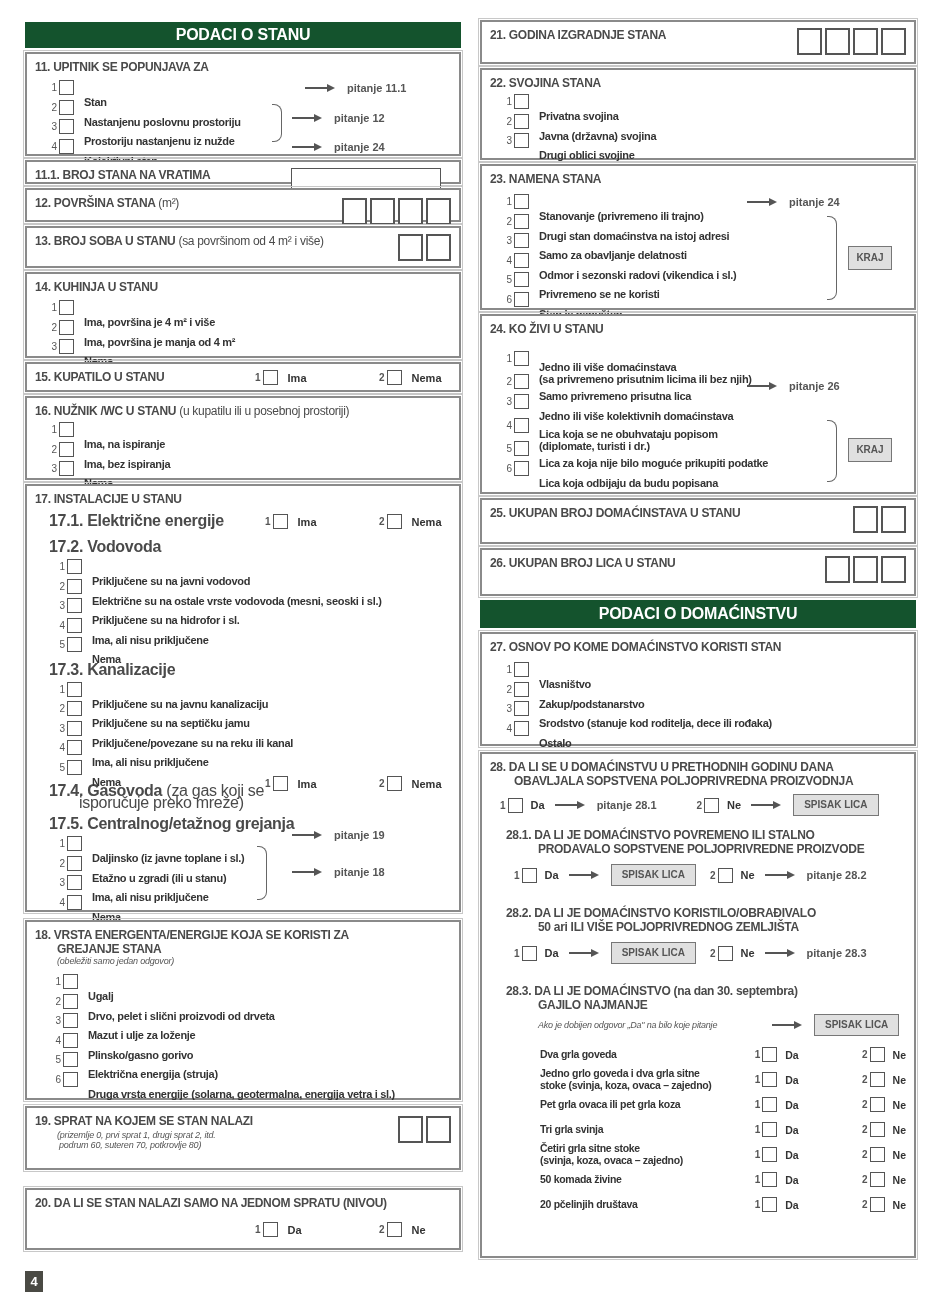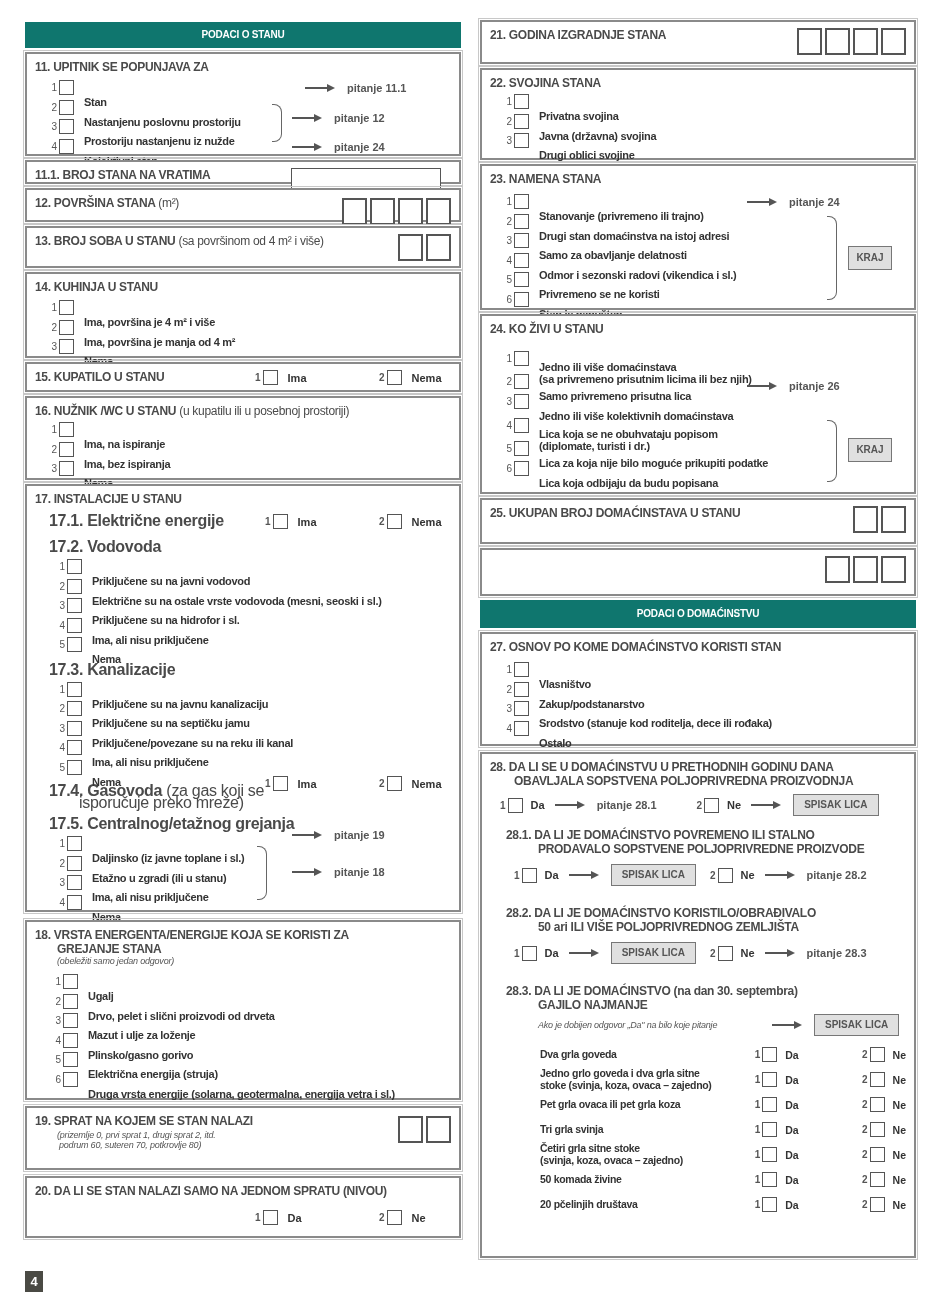--- a/index.html
+++ b/index.html
@@ -1,20 +1,20 @@
 <!DOCTYPE html>
 <html><head>
 <meta charset="utf-8">
 <style>
   * { box-sizing: border-box; margin: 0; padding: 0; }
   body { width: 940px; height: 1303px; background: #fff; font-family: "Liberation Sans", sans-serif; color: #3a3a3a; position: relative; overflow: hidden; }
   .col { position: absolute; top: 22px; width: 436px; }
   .col.left { left: 25px; }
   .col.right { left: 480px; }
-  .band { background: #0f766e; color: #fff; font-weight: bold; font-size: 10px; text-align: center; height: 26px; line-height: 26px; letter-spacing: -0.2px; }
+  .band { background: #14532d; color: #fff; font-weight: bold; font-size: 16px; text-align: center; height: 26px; line-height: 26px; letter-spacing: -0.2px; }
   .box { border: 2px solid #8a8a8a; outline: 1px solid #c8c8c8; outline-offset: 1px; position: relative; margin-top: 4px; padding: 6px 8px 6px 8px; background: #fff; }
   .qtitle { font-weight: bold; font-size: 12px; color: #4a4a4a; letter-spacing: -0.3px; }
   .qtitle .norm { font-weight: normal; }
   .sub { font-weight: bold; font-size: 16px; color: #4a4a4a; margin-top: 5px; margin-left: 14px; letter-spacing: -0.3px; }
   .sub .norm { font-weight: normal; }
   .note { font-style: italic; font-size: 9px; color: #555; margin-left: 14px; letter-spacing: -0.2px; }
   .opts { margin-top: 4px; margin-left: 12px; }
   .opt { display: flex; align-items: center; height: 19.5px; font-size: 11px; position: relative; }
   .opt .num { width: 10px; text-align: right; font-size: 10px; color: #555; margin-right: 2px; }
   .cb { display: inline-block; width: 15px; height: 15px; border: 1.5px solid #555; background: #fff; flex: none; }
@@ -327,21 +327,21 @@
   <div class="box" style="height:64px; margin-top:6px;">
     <div class="qtitle">19. SPRAT NA KOJEM SE STAN NALAZI</div>
     <div class="note" style="margin-left:22px; margin-top:2px;">(prizemlje 0, prvi sprat 1, drugi sprat 2, itd.</div>
     <div class="note" style="margin-left:24px;">podrum 60, suteren 70, potkrovlje 80)</div>
     <div class="digits" style="top:8px;">
       <div class="digit"></div>
         <div class="digit"></div>
     </div>
   </div>
 
-  <div class="box" style="height:62px; margin-top:6px;">
+  <div class="box" style="height:62px; margin-top:18px;">
     <div class="qtitle">20. DA LI SE STAN NALAZI SAMO NA JEDNOM SPRATU (NIVOU)</div>
     <div class="inline-pair" style="left:228px; top:32px;">
         <span class="num">1</span>
         <span class="cb"></span>
         <span class="lbl">Da</span>
       </div>
     <div class="inline-pair" style="left:352px; top:32px;">
         <span class="num">2</span>
         <span class="cb"></span>
         <span class="lbl">Ne</span>
@@ -468,20 +468,21 @@
 
   <div class="box" style="height:46px;">
     <div class="qtitle">25. UKUPAN BROJ DOMAĆINSTAVA U STANU</div>
     <div class="digits" style="top:6px;">
       <div class="digit"></div>
         <div class="digit"></div>
     </div>
   </div>
 
   <div class="box" style="height:48px;">
+    <div class="qtitle">26. UKUPAN BROJ LICA U STANU</div>
     <div class="digits" style="top:6px;">
       <div class="digit"></div>
         <div class="digit"></div>
         <div class="digit"></div>
     </div>
   </div>
 
   <div class="band" style="margin-top:4px; height:28px; line-height:28px;">PODACI O DOMAĆINSTVU</div>
 
   <div class="box" style="height:114px;">

